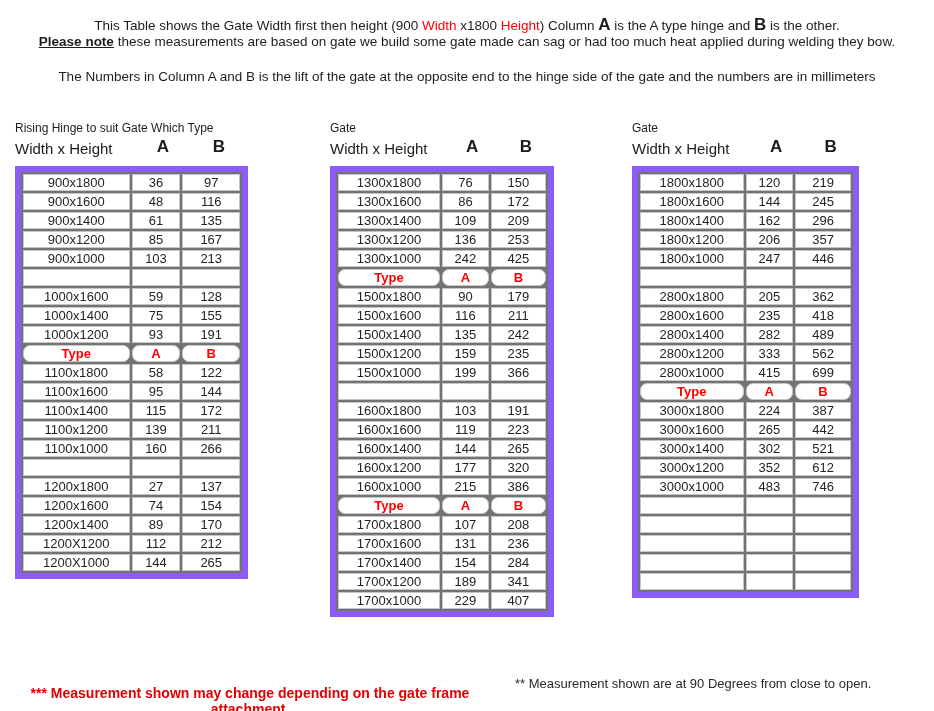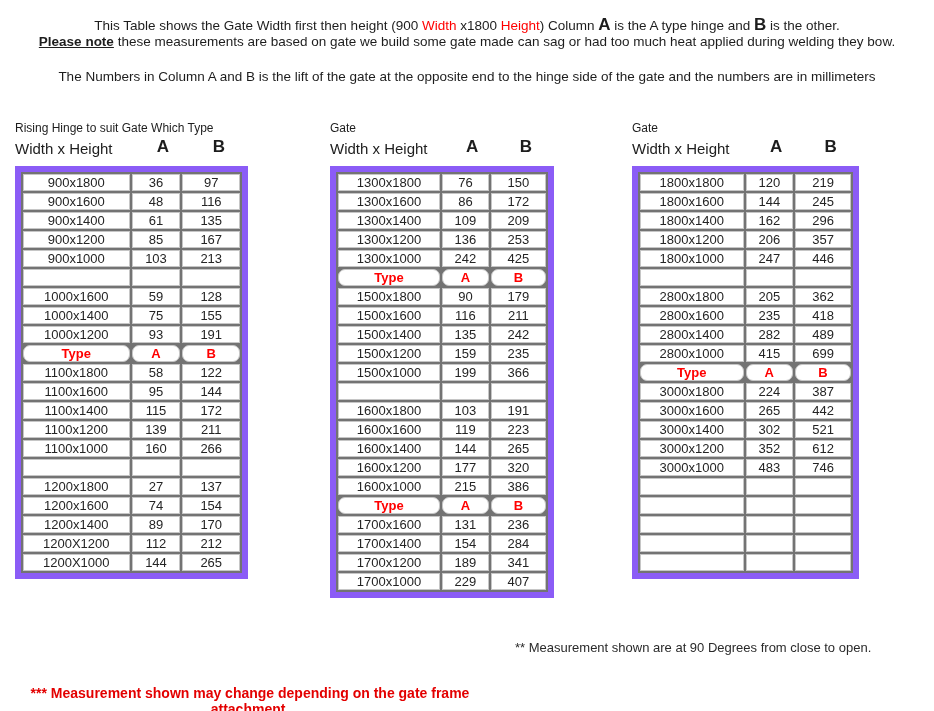--- a/index.html
+++ b/index.html
@@ -44,21 +44,21 @@
   table.gate col.c2 { width:27%; }
   tr.type-row td { color:#ff0000; font-weight:700;border-radius:7px; }
   
   .footer-left {
     position:absolute; left:28px; top:666px; width:444px;
     text-align:center; color:#e30000;
   }
   .footer-left .fl-bold { font-weight:700; font-size:14px; line-height:15.5px;margin-top:20px; }
   .footer-left .fl-reg  { font-size:13.5px; line-height:15px; margin-top:1px; }
   .footer-right {
-    position:absolute; left:515px; top:640px;
+    position:absolute; left:515px; top:676px;
     font-size:13px; color:#2a2a2a;text-align:center;
   }
 </style>
 </head>
 <body>
 
 <div class="intro">
   <div>
     <span>This Table shows the Gate Width first then height (900 </span><span class="red">Width</span><span> x1800 </span><span class="red">Height</span><span>) Column </span><span class="bigletter">A</span><span> is the A type hinge and </span><span class="bigletter">B</span><span> is the other.</span>
   </div>
@@ -289,20 +289,25 @@
           <td>1600x1000</td>
           <td>215</td>
           <td>386</td>
         </tr>
         <tr class="type-row">
           <td>Type</td>
           <td>A</td>
           <td>B</td>
         </tr>
         <tr>
+          <td>1700x1800</td>
+          <td>107</td>
+          <td>208</td>
+        </tr>
+        <tr>
           <td>1700x1600</td>
           <td>131</td>
           <td>236</td>
         </tr>
         <tr>
           <td>1700x1400</td>
           <td>154</td>
           <td>284</td>
         </tr>
         <tr>
@@ -372,20 +377,25 @@
           <td>2800x1600</td>
           <td>235</td>
           <td>418</td>
         </tr>
         <tr>
           <td>2800x1400</td>
           <td>282</td>
           <td>489</td>
         </tr>
         <tr>
+          <td>2800x1200</td>
+          <td>333</td>
+          <td>562</td>
+        </tr>
+        <tr>
           <td>2800x1000</td>
           <td>415</td>
           <td>699</td>
         </tr>
         <tr class="type-row">
           <td>Type</td>
           <td>A</td>
           <td>B</td>
         </tr>
         <tr>

